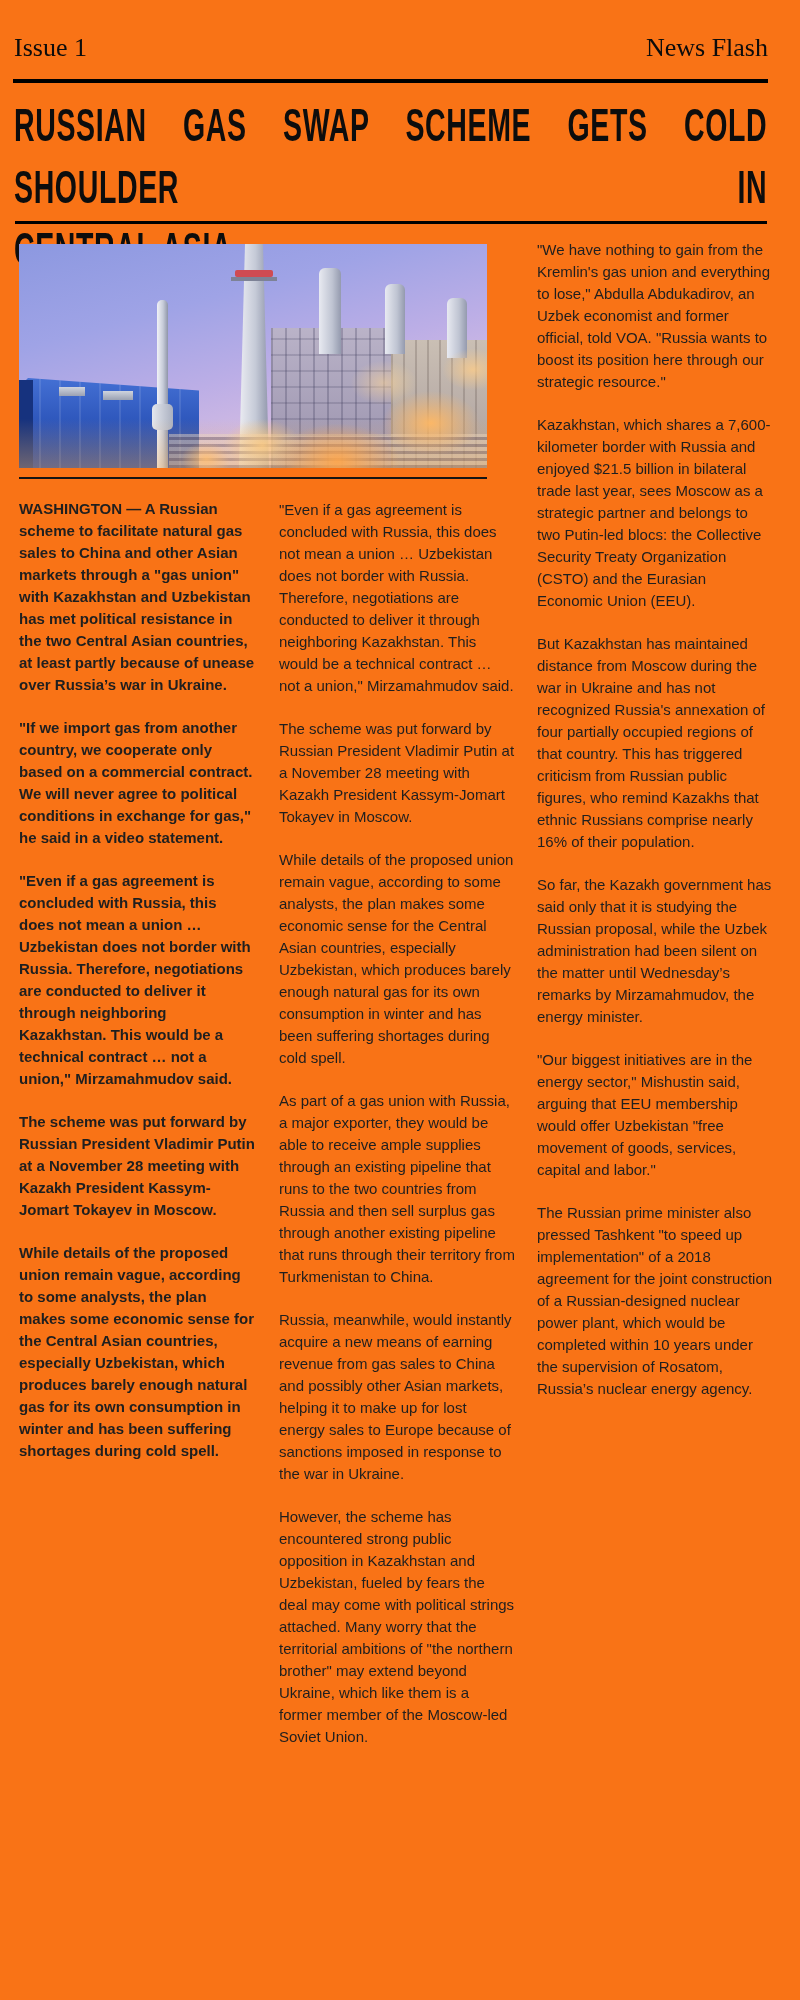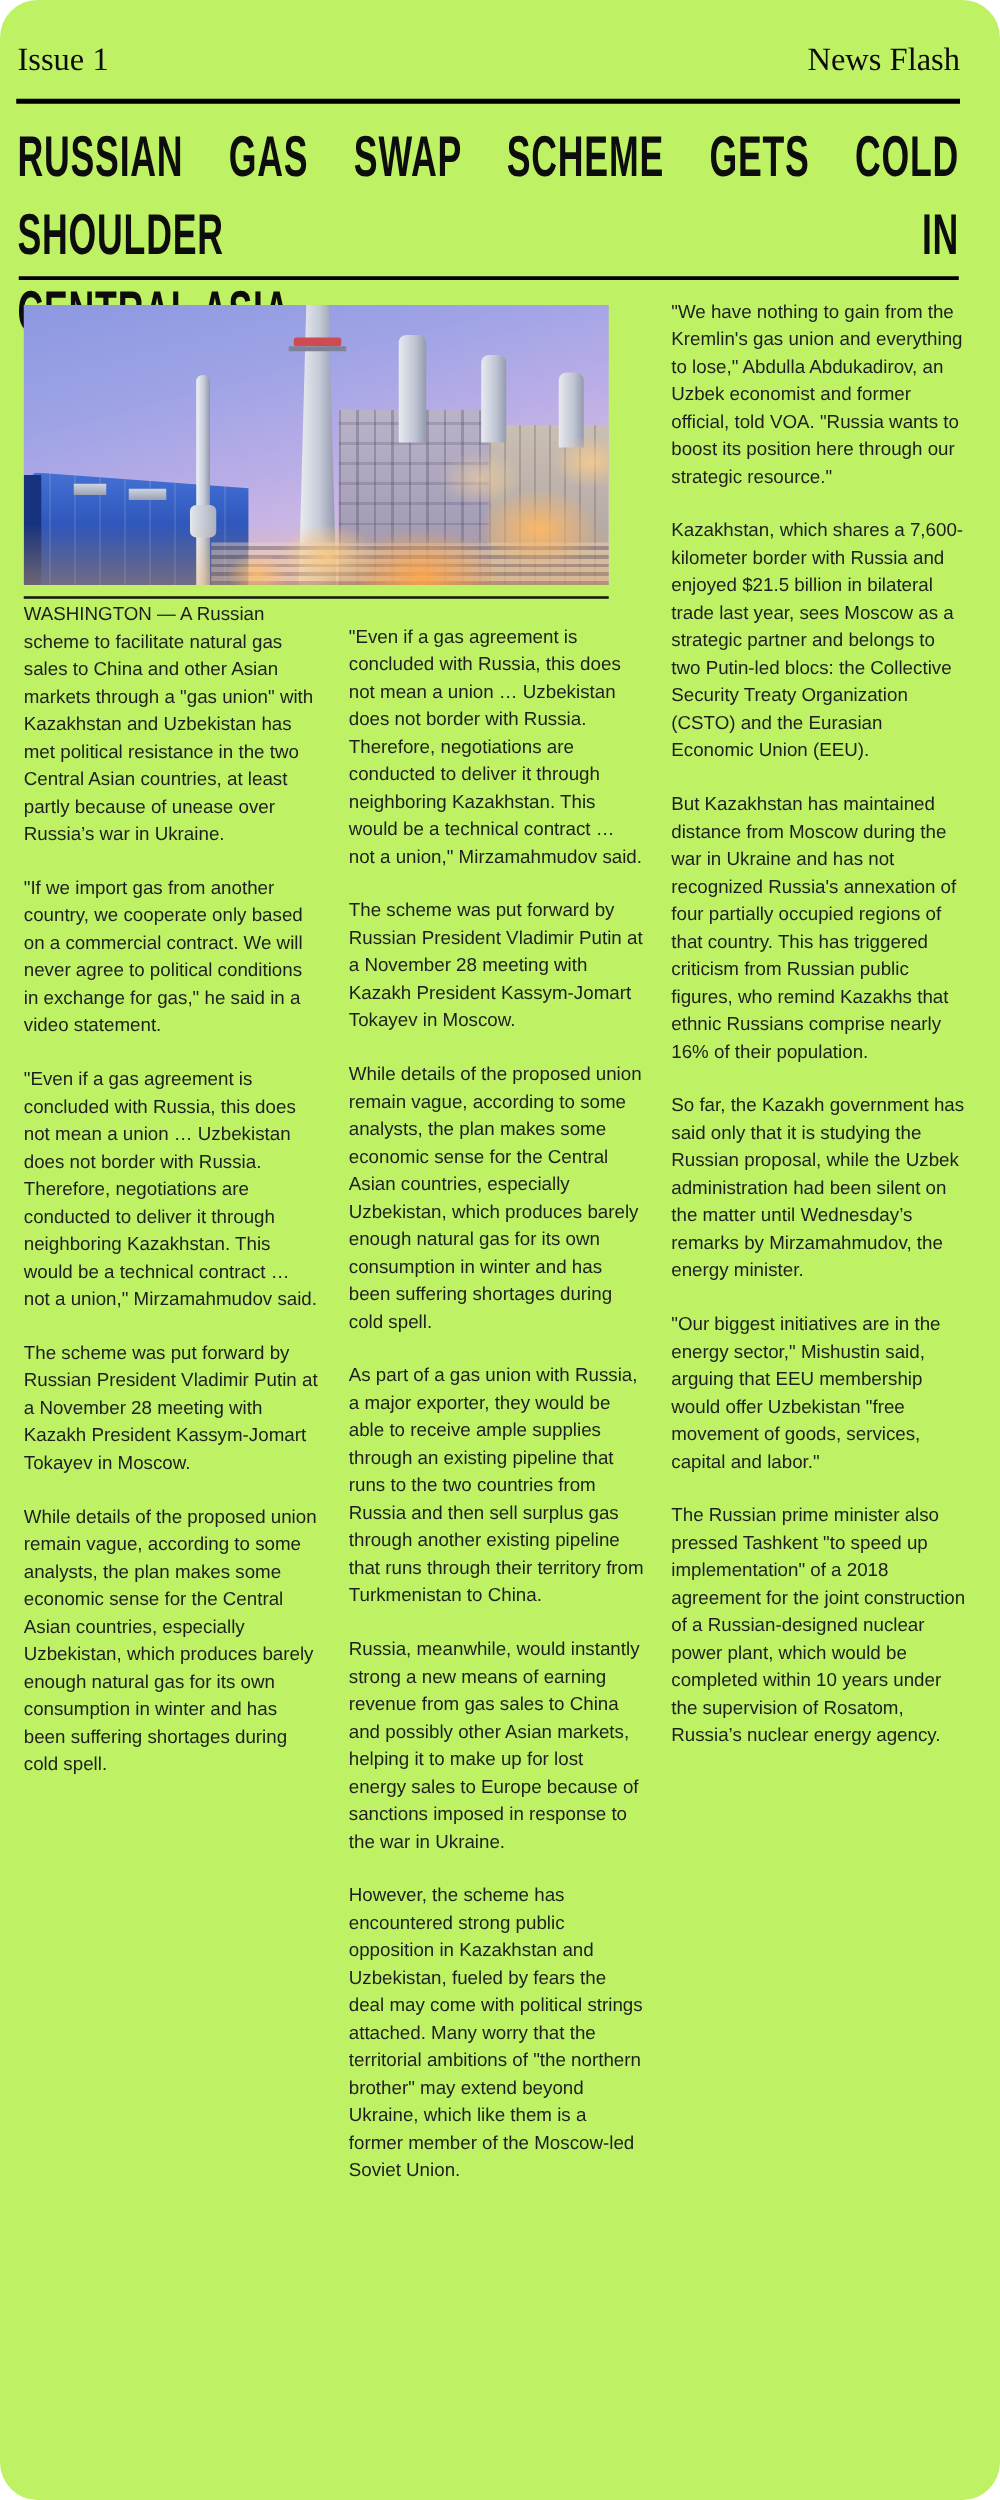--- a/index.html
+++ b/index.html
@@ -1,18 +1,18 @@
 <!DOCTYPE html>
 <html><head>
 <meta charset="utf-8">
 <style>
   html,body { margin:0; padding:0; background:#ffffff; }
   .page {
-    position:relative; width:800px; height:2000px; background:#bef264;
-    font-family:"Liberation Sans", sans-serif; color:#1c1c1c; overflow:hidden;border-radius:30px;
+    position:relative; width:800px; height:2000px; background:#f97316;
+    font-family:"Liberation Sans", sans-serif; color:#1c1c1c; overflow:hidden;
   }
   
   .masthead { position:absolute; left:14px; right:32px; top:33px; height:34px;
     font-family:"Liberation Serif", serif; font-size:26px; color:#0c0c0c; }
   .issue { position:absolute; left:0; top:0; }
   .flag  { position:absolute; right:0; top:0;font-family:Liberation Serif, serif; }
   .rule-thick { position:absolute; left:13px; top:79px;  width:755px; height:4px; background:#000; }
   .rule-thin  { position:absolute; left:15px; top:221px; width:752px; height:3px; background:#000; }
   
   .headline { position:absolute; left:14px; top:94px; width:1215px;
@@ -67,21 +67,21 @@
       radial-gradient(90px 54px at 68% 97%, rgba(255,166,74,.9), rgba(255,166,74,0) 70%),
       radial-gradient(56px 38px at 52% 90%, rgba(255,204,130,.85), rgba(255,204,130,0) 70%),
       radial-gradient(44px 30px at 97% 56%, rgba(255,205,135,.75), rgba(255,205,135,0) 70%),
       radial-gradient(48px 32px at 78% 62%, rgba(255,214,150,.55), rgba(255,214,150,0) 70%),
       radial-gradient(36px 24px at 40% 96%, rgba(255,190,110,.8), rgba(255,190,110,0) 70%),
       linear-gradient(0deg, rgba(243,178,96,.40) 0%, rgba(243,178,96,0) 22%); }
   .photo-rule { position:absolute; left:19px; top:477px; width:468px; height:2px; background:#141414; }
   
   .col { position:absolute; width:236px; font-size:15px; line-height:22px; color:#1f1f1f; }
   .col p { margin:0 0 21px 0; }
-  .col1 { left:19px;  top:481px; }
+  .col1 { left:19px;  top:498px;font-weight:bold; }
   .col2 { left:279px; top:499px; }
   .col3 { left:537px; top:239px; width:238px; }
 </style>
 </head>
 <body>
 
 <div class="page">
 
   <div class="masthead">
     <span class="issue">Issue 1</span>
@@ -125,21 +125,21 @@
     <p>"Even if a gas agreement is concluded with Russia, this does not mean a union … Uzbekistan does not border with Russia. Therefore, negotiations are conducted to deliver it through neighboring Kazakhstan. This would be a technical contract … not a union," Mirzamahmudov said.</p>
     <p>The scheme was put forward by Russian President Vladimir Putin at a November 28 meeting with Kazakh President Kassym-Jomart Tokayev in Moscow.</p>
     <p>While details of the proposed union remain vague, according to some analysts, the plan makes some economic sense for the Central Asian countries, especially Uzbekistan, which produces barely enough natural gas for its own consumption in winter and has been suffering shortages during cold spell.</p>
   </div>
 
   <div class="col col2">
     <p>"Even if a gas agreement is concluded with Russia, this does not mean a union … Uzbekistan does not border with Russia. Therefore, negotiations are conducted to deliver it through neighboring Kazakhstan. This would be a technical contract … not a union," Mirzamahmudov said.</p>
     <p>The scheme was put forward by Russian President Vladimir Putin at a November 28 meeting with Kazakh President Kassym-Jomart Tokayev in Moscow.</p>
     <p>While details of the proposed union remain vague, according to some analysts, the plan makes some economic sense for the Central Asian countries, especially Uzbekistan, which produces barely enough natural gas for its own consumption in winter and has been suffering shortages during cold spell.</p>
     <p>As part of a gas union with Russia, a major exporter, they would be able to receive ample supplies through an existing pipeline that runs to the two countries from Russia and then sell surplus gas through another existing pipeline that runs through their territory from Turkmenistan to China.</p>
-    <p>Russia, meanwhile, would instantly strong a new means of earning revenue from gas sales to China and possibly other Asian markets, helping it to make up for lost energy sales to Europe because of sanctions imposed in response to the war in Ukraine.</p>
+    <p>Russia, meanwhile, would instantly acquire a new means of earning revenue from gas sales to China and possibly other Asian markets, helping it to make up for lost energy sales to Europe because of sanctions imposed in response to the war in Ukraine.</p>
     <p>However, the scheme has encountered strong public opposition in Kazakhstan and Uzbekistan, fueled by fears the deal may come with political strings attached. Many worry that the territorial ambitions of "the northern brother" may extend beyond Ukraine, which like them is a former member of the Moscow-led Soviet Union.</p>
   </div>
 
   <div class="col col3">
     <p>"We have nothing to gain from the Kremlin's gas union and everything to lose," Abdulla Abdukadirov, an Uzbek economist and former official, told VOA. "Russia wants to boost its position here through our strategic resource."</p>
     <p>Kazakhstan, which shares a 7,600-kilometer border with Russia and enjoyed $21.5 billion in bilateral trade last year, sees Moscow as a strategic partner and belongs to two Putin-led blocs: the Collective Security Treaty Organization (CSTO) and the Eurasian Economic Union (EEU).</p>
     <p>But Kazakhstan has maintained distance from Moscow during the war in Ukraine and has not recognized Russia's annexation of four partially occupied regions of that country. This has triggered criticism from Russian public figures, who remind Kazakhs that ethnic Russians comprise nearly 16% of their population.</p>
     <p>So far, the Kazakh government has said only that it is studying the Russian proposal, while the Uzbek administration had been silent on the matter until Wednesday’s remarks by Mirzamahmudov, the energy minister.</p>
     <p>"Our biggest initiatives are in the energy sector," Mishustin said, arguing that EEU membership would offer Uzbekistan "free movement of goods, services, capital and labor."</p>
     <p>The Russian prime minister also pressed Tashkent "to speed up implementation" of a 2018 agreement for the joint construction of a Russian-designed nuclear power plant, which would be completed within 10 years under the supervision of Rosatom, Russia’s nuclear energy agency.</p>

